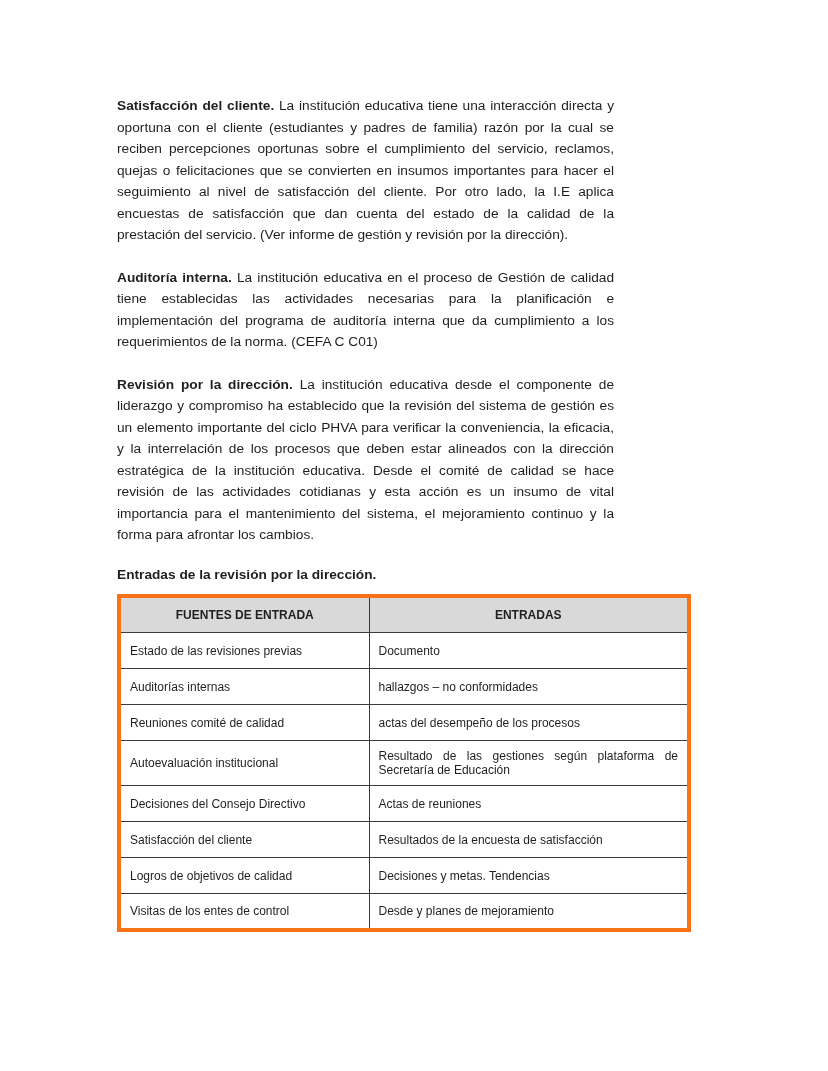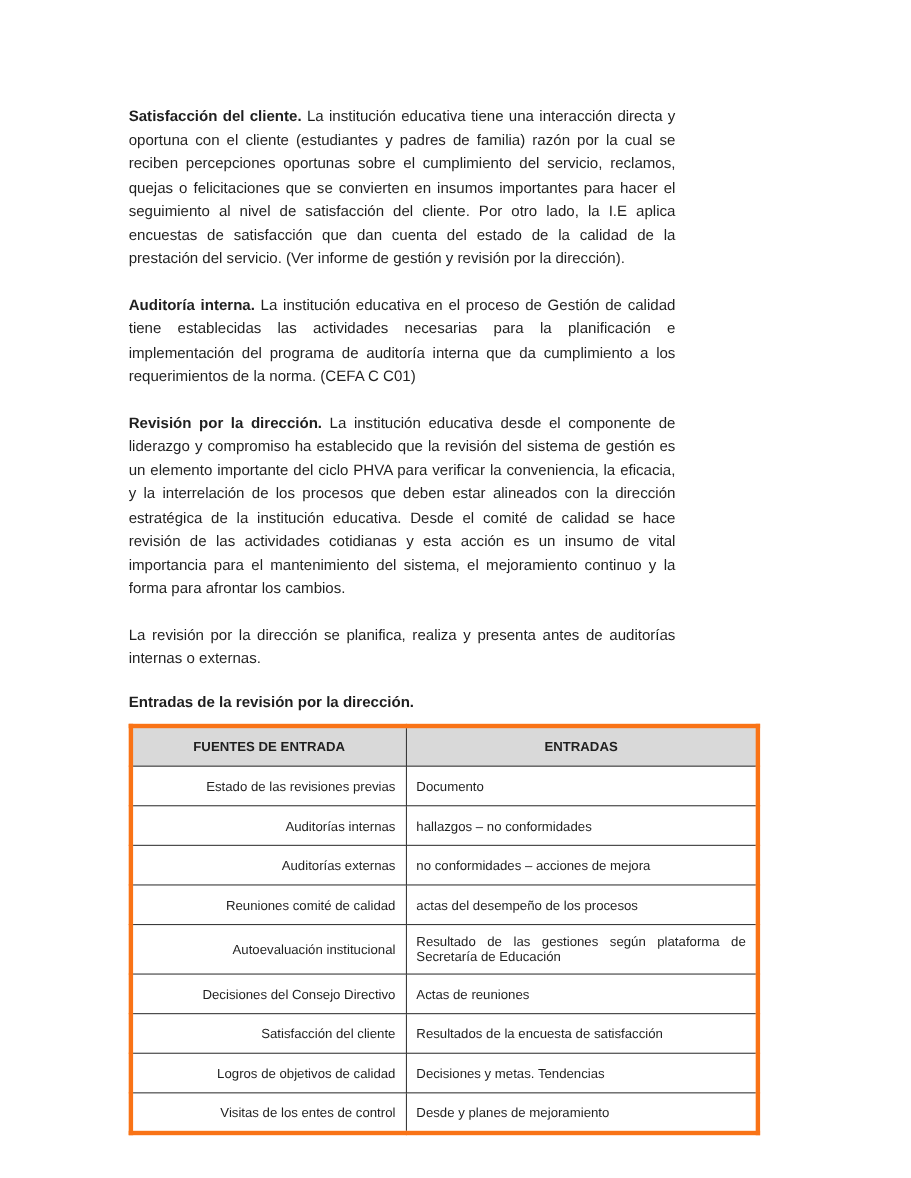--- a/index.html
+++ b/index.html
@@ -47,21 +47,21 @@
   table.entries th {
     background: #d9d9d9;
     font-weight: bold;
     text-align: center;
     height: 37px;
     padding: 6px 8px;
   }
   table.entries td {
     padding: 8px 9px;
     height: 36px;
-    text-align: right;
+    text-align: left;
   }
   table.entries td.entry-cell { text-align: justify; }
   col.c1 { width: 250px; }
   col.c2 { width: 320px; }
 </style>
 </head>
 <body>
 
 <div class="page">
 
@@ -70,23 +70,20 @@
   </p>
 
   <p class="para">
     <b>Auditoría interna.</b><span> La institución educativa en el proceso de Gestión de calidad tiene establecidas las actividades necesarias para la planificación e implementación del programa de auditoría interna que da cumplimiento a los requerimientos de la norma. (CEFA C C01)</span>
   </p>
 
   <p class="para">
     <b>Revisión por la dirección.</b><span> La institución educativa desde el componente de liderazgo y compromiso ha establecido que la revisión del sistema de gestión es un elemento importante del ciclo PHVA para verificar la conveniencia, la eficacia, y la interrelación de los procesos que deben estar alineados con la dirección estratégica de la institución educativa. Desde el comité de calidad se hace revisión de las actividades cotidianas y esta acción es un insumo de vital importancia para el mantenimiento del sistema, el mejoramiento continuo y la forma para afrontar los cambios.</span>
   </p>
 
-  <p class="para">
-    <span>La revisión por la dirección se planifica, realiza y presenta antes de auditorías internas o externas.</span>
-  </p>
 
   <p class="section-heading">Entradas de la revisión por la dirección.</p>
 
   <table class="entries">
     <colgroup>
         <col class="c1">
         <col class="c2">
       </colgroup>
     <thead>
       <tr>
@@ -95,24 +92,20 @@
       </tr>
     </thead>
     <tbody>
       <tr>
         <td>Estado de las revisiones previas</td>
         <td class="entry-cell">Documento</td>
       </tr>
       <tr>
         <td>Auditorías internas</td>
         <td class="entry-cell">hallazgos – no conformidades</td>
-      </tr>
-      <tr>
-        <td>Auditorías externas</td>
-        <td class="entry-cell">no conformidades – acciones de mejora</td>
       </tr>
       <tr>
         <td>Reuniones comité de calidad</td>
         <td class="entry-cell">actas del desempeño de los procesos</td>
       </tr>
       <tr>
         <td>Autoevaluación institucional</td>
         <td class="entry-cell">Resultado de las gestiones según plataforma de Secretaría de Educación</td>
       </tr>
       <tr>

